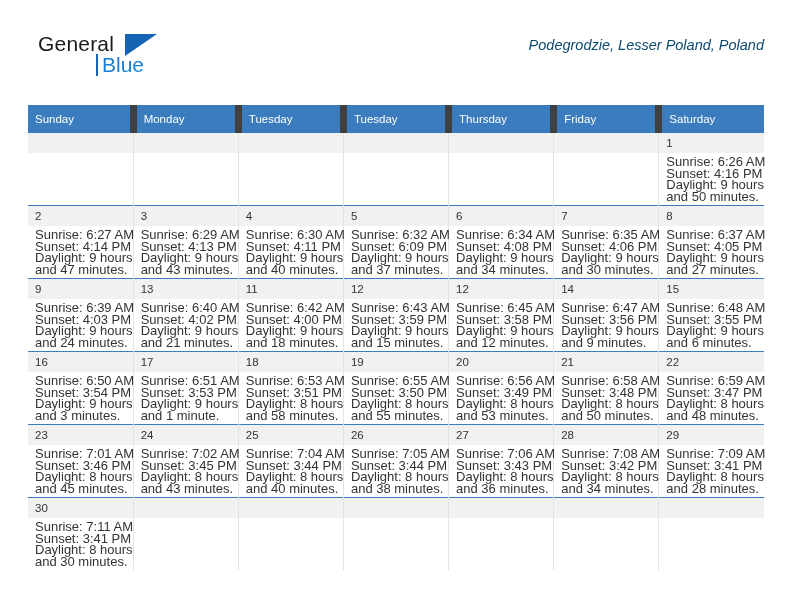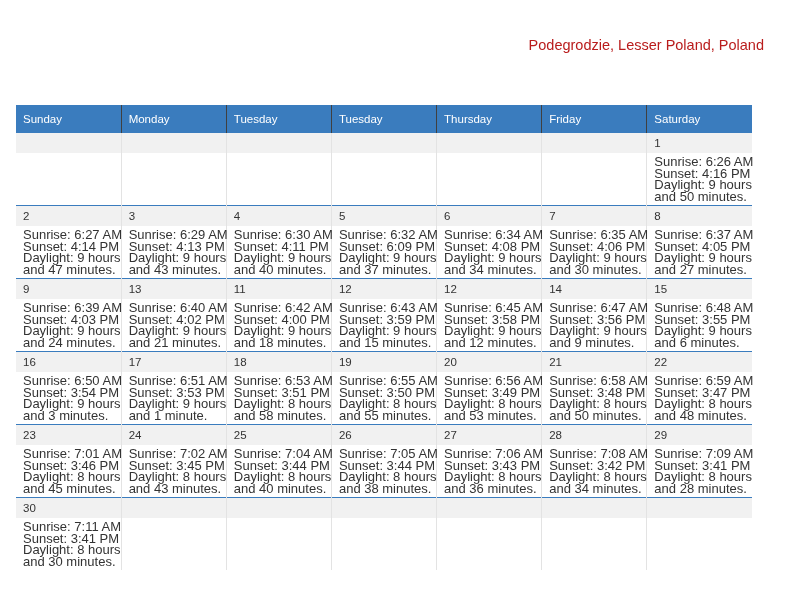--- a/index.html
+++ b/index.html
@@ -83,44 +83,45 @@
     text-align: right;
   }
   .cal-title {
     font-size: 27px;
     color: #2b2b2b;
     line-height: 34px;
     white-space: nowrap;
   }
   .cal-subtitle {
     font-size: 14.5px;
-    color: #b91c1c;
+    color: #0c4a6e;
     line-height: 22px;
     margin-top: 6px;
     white-space: nowrap;
+    font-style: italic;
   }
 
   
   .calendar {
     position: absolute;
-    left: 16px;
+    left: 28px;
     top: 105px;
     width: 736px;
     border-collapse: collapse;
     table-layout: fixed;
   }
   .calendar th {
     background: #3a7cbe;
     color: #ffffff;
     font-size: 11.5px;
     font-weight: normal;
     text-align: left;
     padding: 5px 0 5px 7px;
     height: 18px;
-    border-left: 1px solid #404040;
+    border-left: 7px solid #404040;
   }
   .calendar th:first-child { border-left: none; }
 
   .calendar td {
     vertical-align: top;
     padding: 0;
     border-left: 1px solid #e3e3e3;
     border-top: 1px solid #3a7cbe;
     background: #ffffff;
     height: 72px;
@@ -149,20 +150,28 @@
   }
   .cellbody div { white-space: nowrap; }
 </style>
 </head>
 <body>
 
 <div class="page">
 
   <div class="header">
 
+    <div class="logo">
+      <span class="logo-general">General</span>
+      <span class="logo-triangle"></span>
+      <span class="logo-bluewrap">
+        <span class="logo-bar"></span>
+        <span class="logo-blue">Blue</span>
+      </span>
+    </div>
 
     <div class="title-block">
       <div class="cal-subtitle">Podegrodzie, Lesser Poland, Poland</div>
     </div>
 
   </div>
 
   <table class="calendar">
     <thead>
       <tr id="weekday-row">

